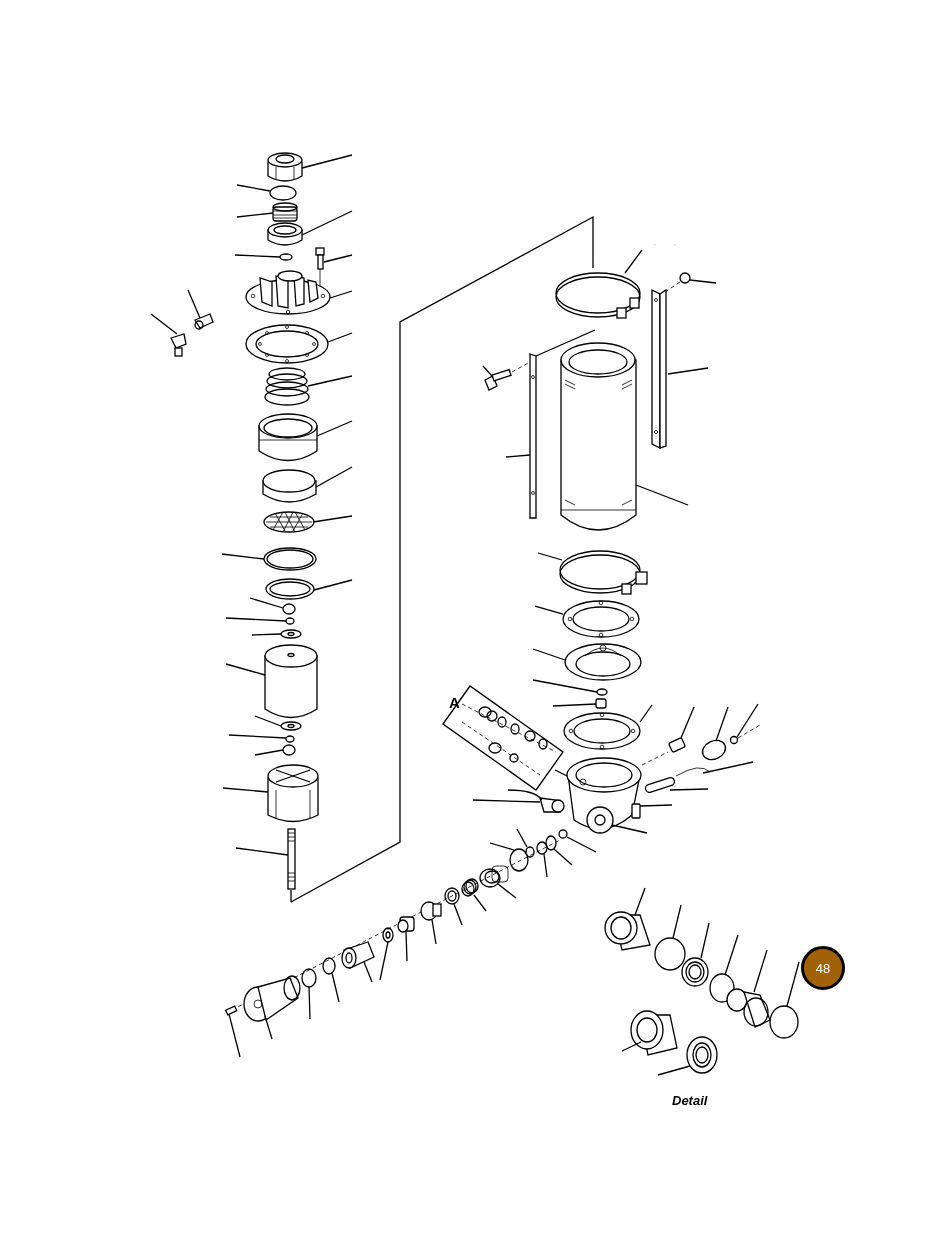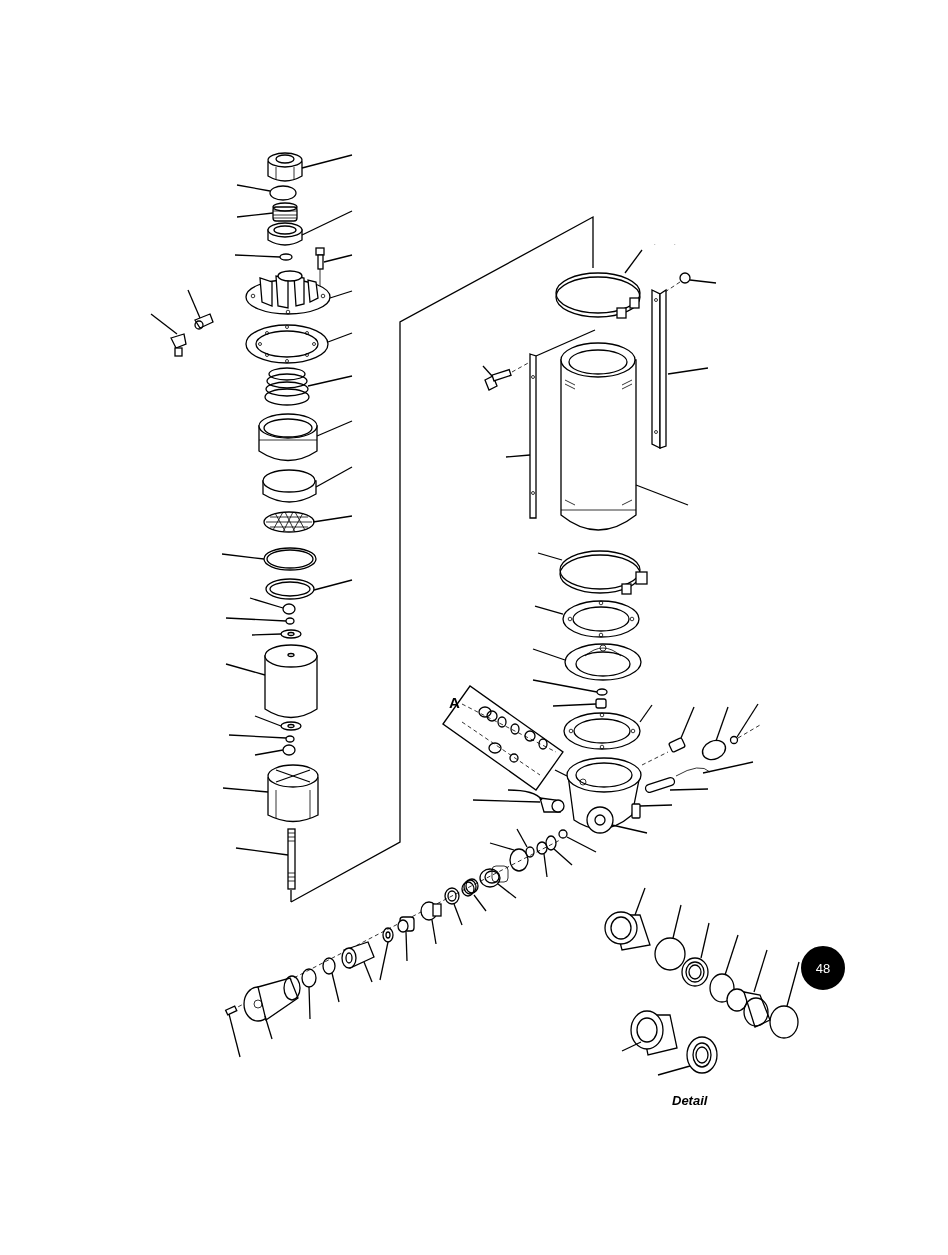--- a/index.html
+++ b/index.html
@@ -4,21 +4,21 @@
 <style>
   html, body { margin: 0; padding: 0; background: #ffffff; }
   body { width: 948px; height: 1255px; position: relative; overflow: hidden;
          font-family: "Liberation Sans", sans-serif; }
   #diagram { position: absolute; left: 0; top: 0; width: 948px; height: 1255px; }
   .ln { stroke: #000; stroke-width: 1.3; fill: none; }
   .lt { stroke: #000; stroke-width: 0.8; fill: none; }
   .pf { stroke: #000; stroke-width: 1.3; fill: #fff; }
   .dash { stroke: #000; stroke-width: 0.8; fill: none; stroke-dasharray: 4 3; }
   .badge { position: absolute; left: 801px; top: 946px; width: 38px; height: 38px;
-           border-radius: 50%; background: #000000; border: 3px solid #000;
+           border-radius: 50%; background: #a16207; border: 3px solid #000;
            color: #fff; font-size: 13px; display: flex; align-items: center;
            justify-content: center; cursor: pointer; }
   .detail-label { position: absolute; left: 672px; top: 1093px; font-size: 13px;
                   font-weight: bold; font-style: italic; color: #000; }
   .a-label { position: absolute; left: 449px; top: 694px; font-size: 15px;
              font-weight: bold; color: #000; }
 </style>
 </head>
 <body>
 

